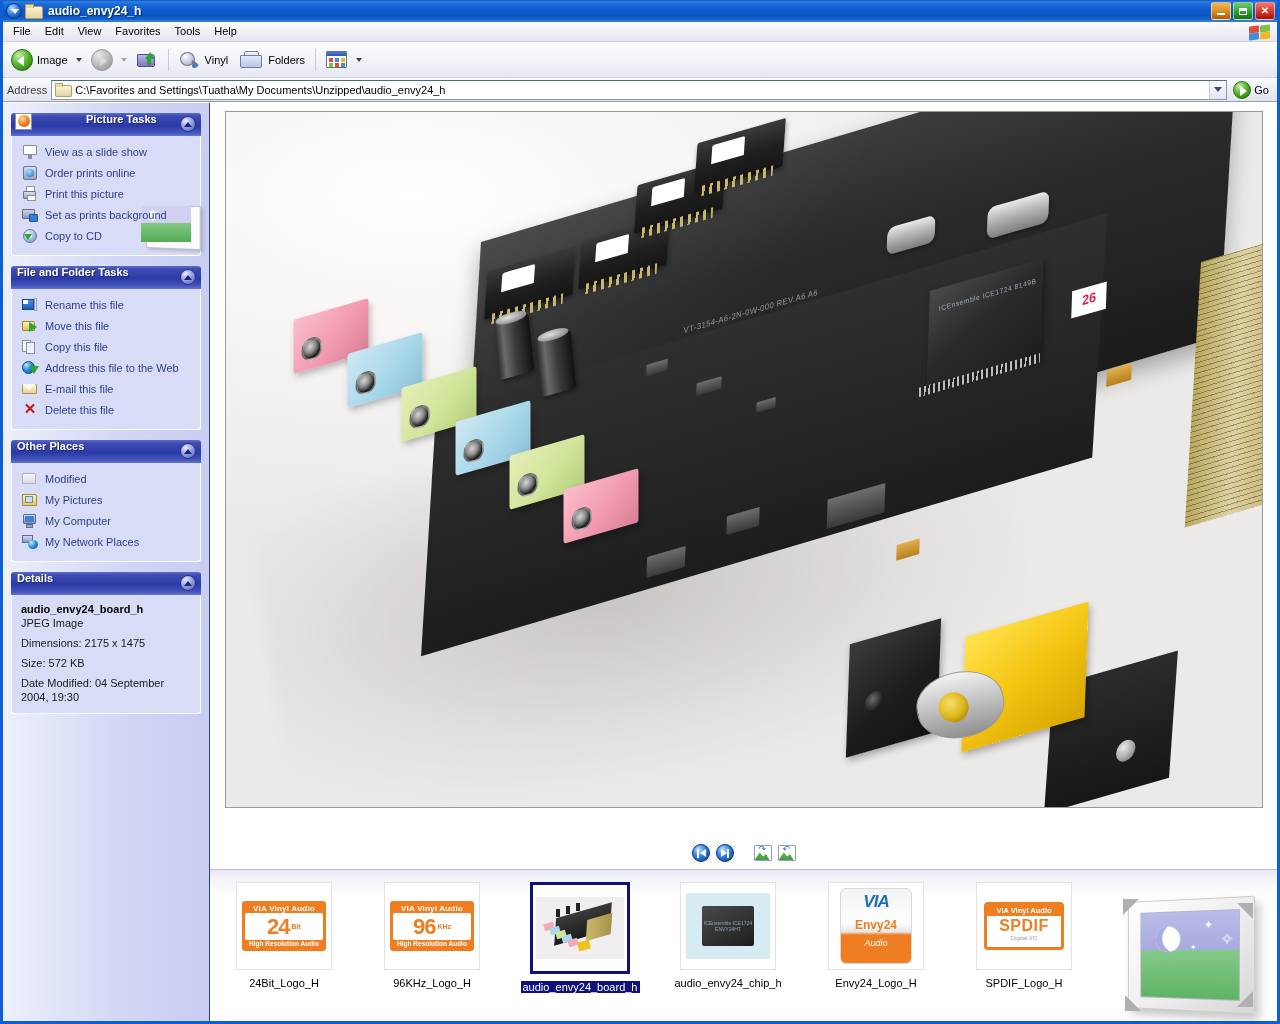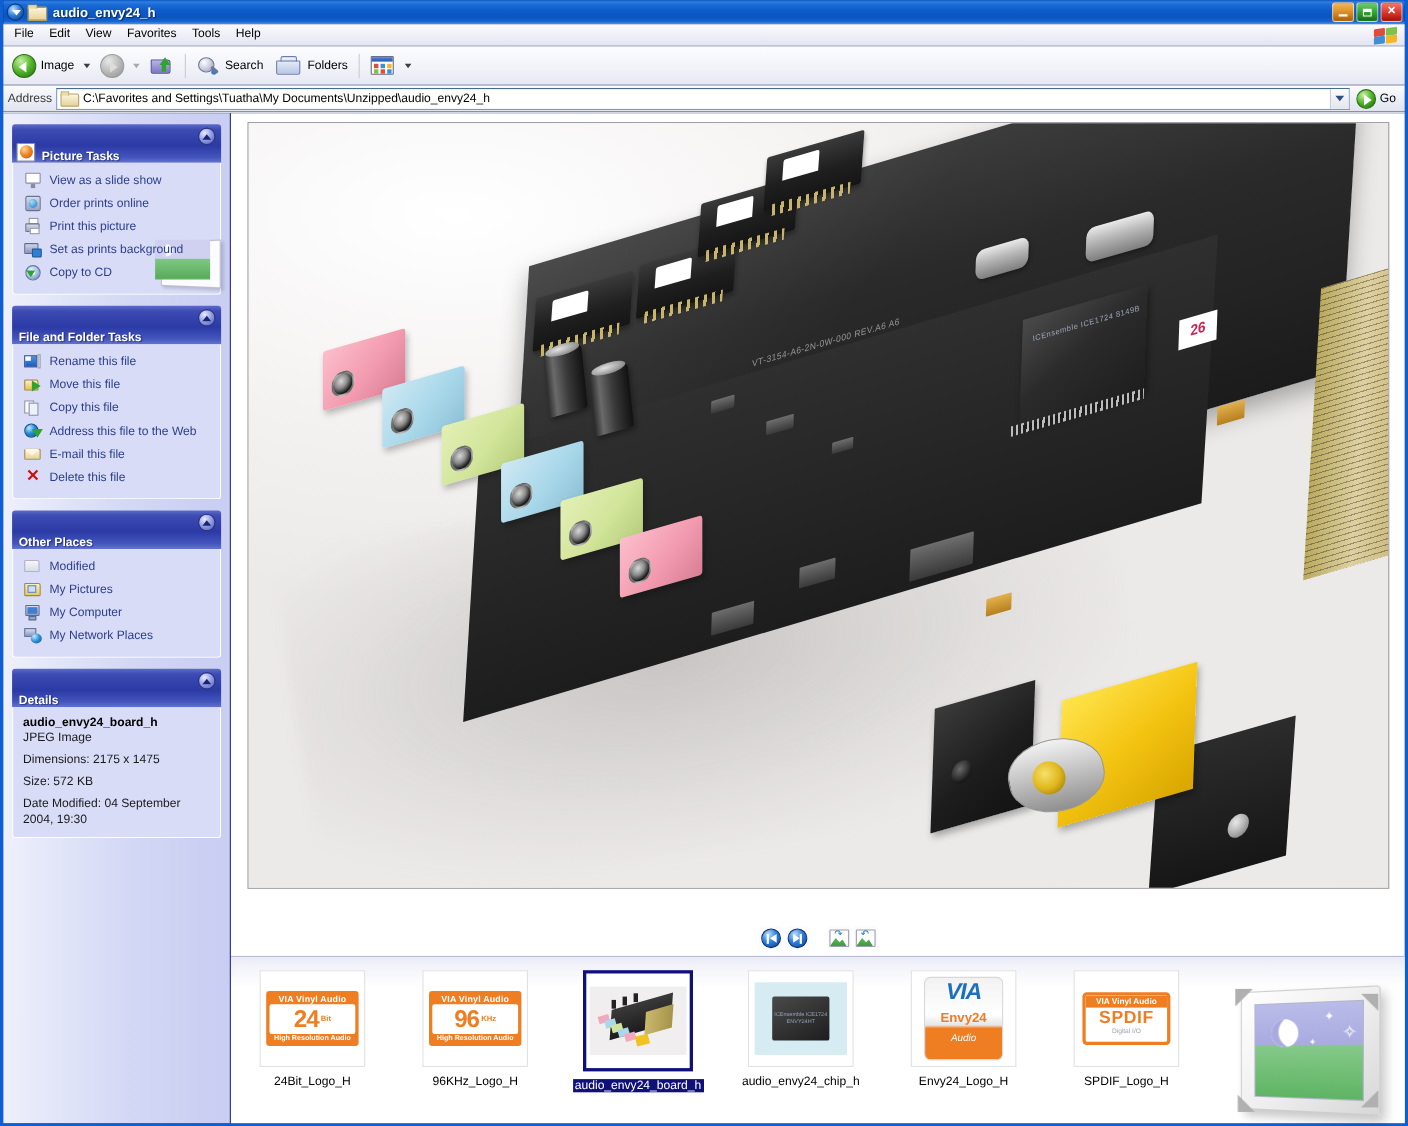--- a/index.html
+++ b/index.html
@@ -247,25 +247,26 @@
   
   #sidebar {
     width: 207px; flex: 0 0 207px;
     background: linear-gradient(to right, #eef0fb 0%, #d3d8f5 55%, #c8cdf2 100%);
     border-right: 1px solid #3b3b8e;
     padding: 10px 8px 10px 8px;
     overflow: hidden;
   }
   .panel { margin-bottom: 10px; }
   .panel-head {
-    height: 35px;
+    height: 23px;
     background: linear-gradient(to bottom,#5c6cc8 0%, #3d4bb3 14%, #2b3aa5 55%, #4455bd 86%, #6474cf 100%);
     border-radius: 3px 3px 0 0;
-    display:flex; align-items:flex-end; padding:0 4px 0 6px;
+    display:flex; align-items:flex-start; padding:0 4px 0 6px;
     position: relative;
+    gap: 48px;
   }
   .panel-head.with-icon { padding-left: 3px; }
   .panel-head .ptitle {
     color:#ffffff; font-weight:bold; font-size:11px;
     text-shadow: 1px 1px 1px rgba(0,0,0,0.4);
     white-space:nowrap;
   }
   .pic-head-icon {
     width:20px;height:18px;position:relative;flex:0 0 20px;margin-right:4px;
   }
@@ -603,21 +604,21 @@
   .spdif-head { width:100%; background:#ef7e22; color:#fff; font-size:7.5px; font-weight:bold; text-align:center; line-height:11px;}
   .spdif-big { color:#ef7e22; font-size:16px; font-weight:bold; line-height:19px; letter-spacing:0.5px;}
   .spdif-sm { color:#9aa0ad; font-size:6px; line-height:7px;}
 
   .envy-logo {
     width: 72px; height: 76px; border-radius:6px; overflow:hidden;
     background: linear-gradient(to bottom, #f2f2f2 0%, #ffffff 45%, #e6e6e6 58%, #ef7e22 62%, #ef7e22 100%);
     border:1px solid #d8d8d8;
     display:flex; flex-direction:column; align-items:center;
   }
-  .envy-via { color:#1d6fc0; font-size:21px; font-weight:bold; font-style:italic; line-height:26px; letter-spacing:-1px;}
+  .envy-via { color:#1d6fc0; font-size:17px; font-weight:bold; font-style:italic; line-height:26px; letter-spacing:-1px;}
   .envy-name { color:#ef7e22; font-size:12px; font-weight:bold; line-height:20px;}
   .envy-audio { color:#ffffff; font-size:9px; font-style:italic; line-height:16px;}
 
   .chip-thumb {
     width: 84px; height: 66px; background:#d6ecf2;
     display:flex; align-items:center; justify-content:center;
   }
   .chip-thumb .sq {
     width:52px;height:40px;background:linear-gradient(150deg,#4a4a4a,#1d1d1d);
     border-radius:2px; display:flex;align-items:center;justify-content:center;
@@ -715,21 +716,21 @@
           <span class="arrs"></span>
       </span>
     </div>
     <div class="tsep"></div>
     <div class="tbtn">
       <span class="ic-search">
         <span class="lens"></span>
           <span class="dot"></span>
           <span class="hdl"></span>
       </span>
-      <span>Search</span>
+      <span>Vinyl</span>
     </div>
     <div class="tbtn">
       <span class="ic-folders">
         <span class="b2"></span>
           <span class="b1"></span>
       </span>
       <span>Folders</span>
     </div>
     <div class="tsep"></div>
     <div class="tbtn">

